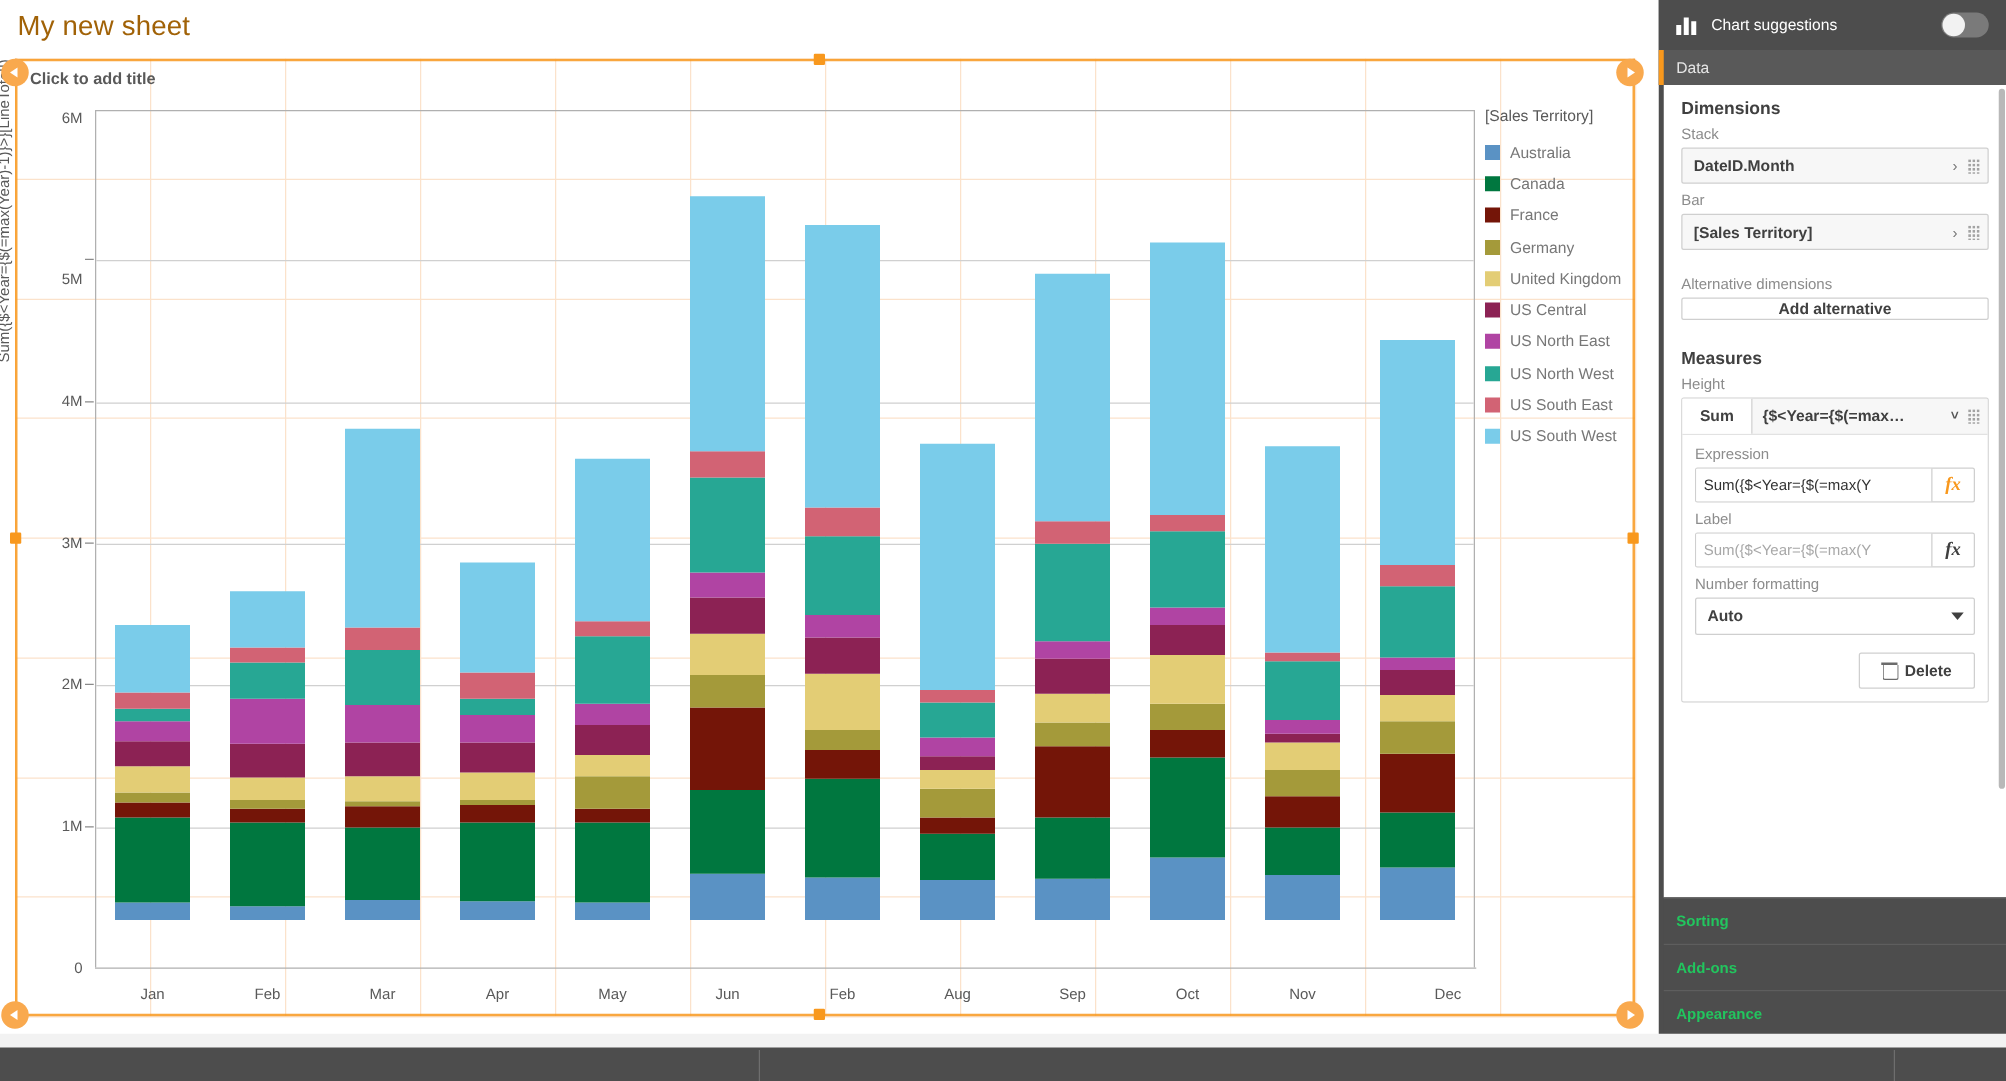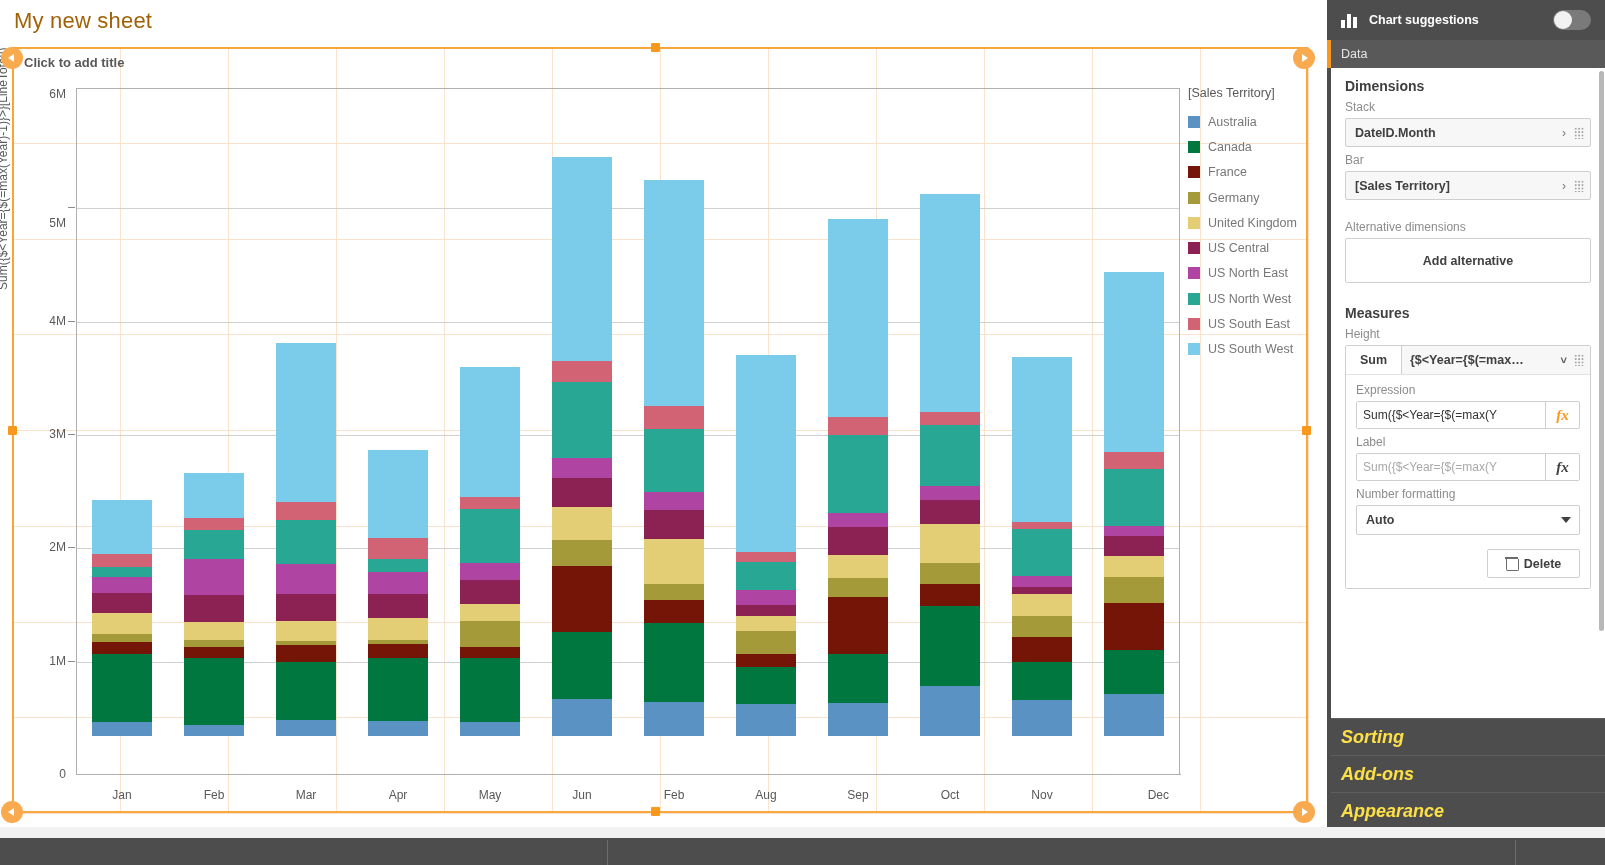--- a/index.html
+++ b/index.html
@@ -110,21 +110,21 @@
     background: #4d4d4d;
   }
   #panel-header {
     height: 40px; background: #4d4d4d; display: flex; align-items: center;
     padding: 0 14px; position: relative;
   }
   #chart-sugg-icon { margin-right: 10px; display: flex; align-items: flex-end; height: 16px; }
   #chart-sugg-icon i {
     display: inline-block; width: 4px; background: #fff; margin-right: 2px;
   }
-  #panel-header-title { font-size: 12.5px; font-weight: bold; color: #fff; }
+  #panel-header-title { font-size: 12.5px; font-weight: normal; color: #fff; }
   #toggle {
     position: absolute; right: 14px; top: 10px; width: 38px; height: 20px;
     background: #7a7a7a; border-radius: 10px;
   }
   #toggle::after {
     content: ""; position: absolute; left: 1px; top: 1px;
     width: 18px; height: 18px; border-radius: 50%; background: #f2f2f2;
   }
 
   #tab-data {
@@ -149,21 +149,21 @@
   .field-name { font-size: 12.5px; font-weight: bold; color: #404040; flex: 1; white-space: nowrap; overflow: hidden; }
   .chev { font-size: 12px; color: #777; margin-right: 8px; }
   .grip {
     width: 10px; height: 12px;
     background-image:
       radial-gradient(#9a9a9a 48%, transparent 50%);
     background-size: 3.4px 3.4px;
     opacity: .9;
   }
   .btn-outline {
-    height: 45px; border: 1px solid #cfcfcf; background: #fff; border-radius: 2px;
+    height: 18px; border: 1px solid #cfcfcf; background: #fff; border-radius: 2px;
     display: flex; align-items: center; justify-content: center;
     font-size: 12.5px; font-weight: bold; color: #404040; margin-top: 4px;
   }
   .measure-card { border: 1px solid #cfcfcf; border-radius: 2px; margin-top: 4px; }
   .measure-top { display: flex; height: 29px; border-bottom: 1px solid #e2e2e2; background:#f7f7f7;}
   .measure-agg {
     width: 56px; display: flex; align-items: center; justify-content: center;
     font-size: 12.5px; font-weight: bold; color: #404040;
     border-right: 1px solid #cfcfcf; background: #fff;
   }
@@ -199,21 +199,21 @@
     font-size: 12.5px; font-weight: bold; color: #404040; gap: 7px; background:#fff;
   }
   .trash { width: 11px; height: 13px; position: relative; }
   .trash::before { content:""; position:absolute; left:0; top:2px; width:11px; height:11px; border:1.4px solid #6b6b6b; border-top:0; border-radius:0 0 2px 2px;}
   .trash::after { content:""; position:absolute; left:-1px; top:0; width:13px; height:1.6px; background:#6b6b6b;}
 
   .panel-section {
     height: 37px; background: #4d4d4d; border-top: 1px solid #5e5e5e;
     display: flex; align-items: center; padding-left: 10px;
   }
-  .panel-section span { font-size: 18px; font-weight: bold; color: #fde047; font-style: italic; }
+  .panel-section span { font-size: 12px; font-weight: bold; color: #22c55e; }
 
   
   #bottom-bar {
     position: absolute; left: 0; top: 827px; width: 1605px; height: 38px;
     background: #f2f2f2;
   }
   #bottom-dark {
     position: absolute; left: 0; top: 838px; width: 1605px; height: 27px;
     background: #4d4d4d;
   }

